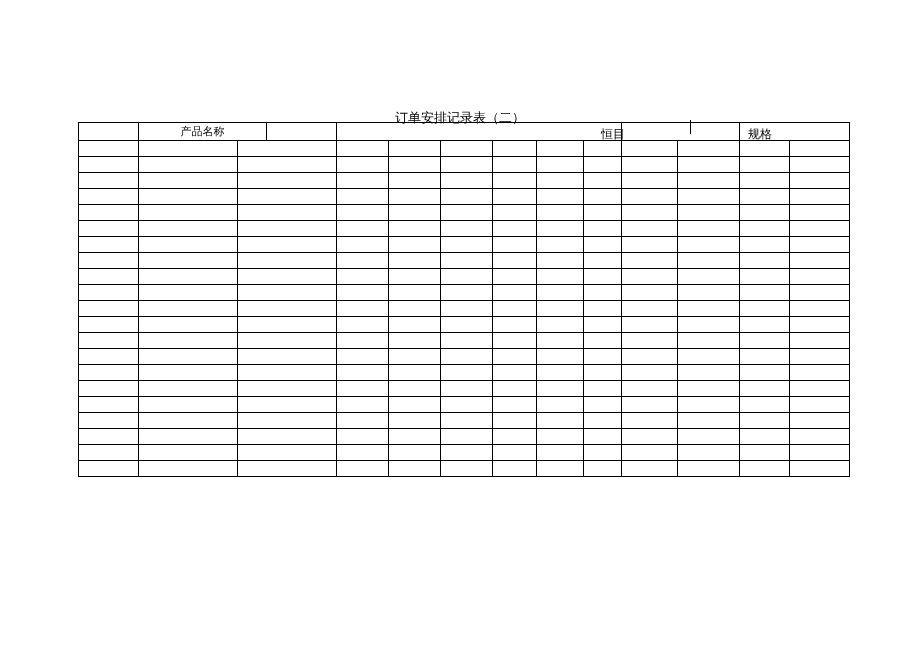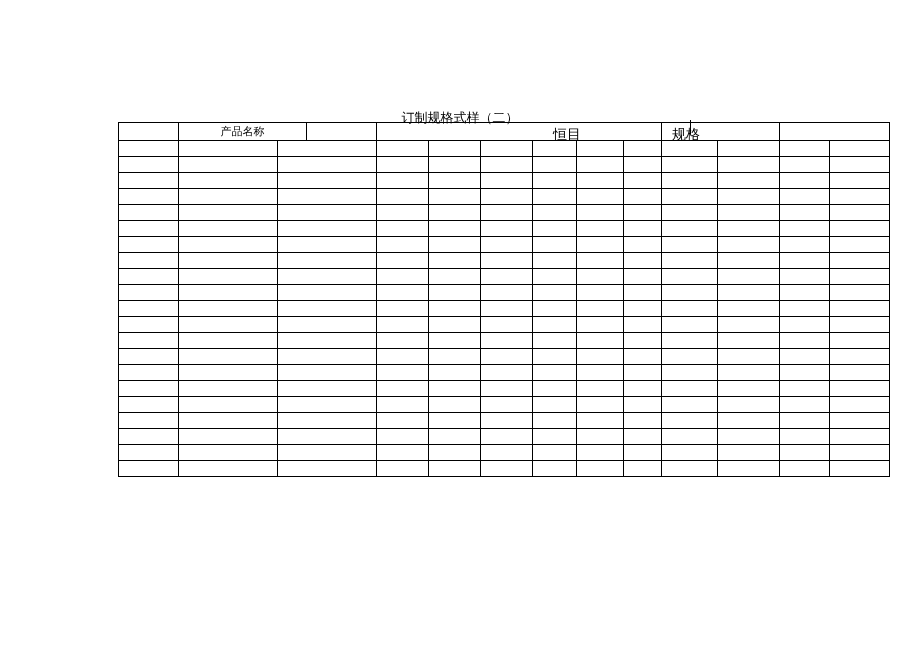--- a/index.html
+++ b/index.html
@@ -27,61 +27,61 @@
     .table-wrap {
       position: absolute;
       top: 122px;
       left: 78px;
       width: 772px;
     }
     table {
       border-collapse: collapse;
       width: 100%;
       table-layout: fixed;
-      margin-left: 40px;
     }
     td {
       border: 1px solid #000;
       height: 16px;
       text-align: center;
       vertical-align: middle;
       font-size: 11px;
       padding: 0 2px;
       overflow: hidden;
       white-space: nowrap;
     }
     .header-row td {
       height: 18px;
     }
     .small-label {
       position: absolute;
-      font-size: 14px;
+      font-size: 12px;
       color: #000;
+      margin-left: 48px;
     }
     .lbl-hm {
       top: 126px;
       left: 553px;
     }
     .lbl-hg {
       top: 126px;
-      left: 672px;
+      left: 700px;
     }
     .cursor {
       position: absolute;
       top: 120px;
       left: 690px;
       width: 1px;
       height: 14px;
       background: #000;
     }
   </style>
 </head>
 <body>
 
-<div class="title">订制规格式样（二）</div>
+<div class="title">订单安排记录表（二）</div>
 
 <div class="small-label lbl-hm">恒目</div>
 <div class="small-label lbl-hg">规格</div>
 <div class="cursor"></div>
 
 <div class="table-wrap">
   <table>
     <colgroup>
       <col style="width:58px">
       <col style="width:29px">

